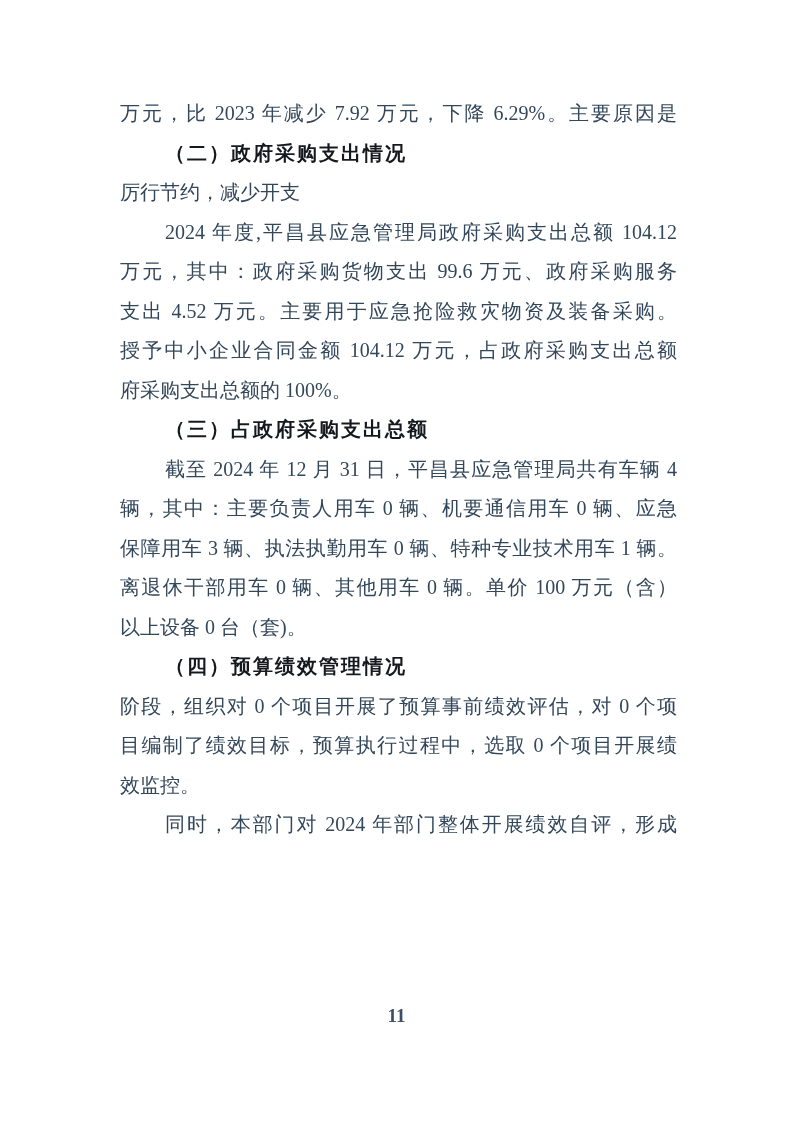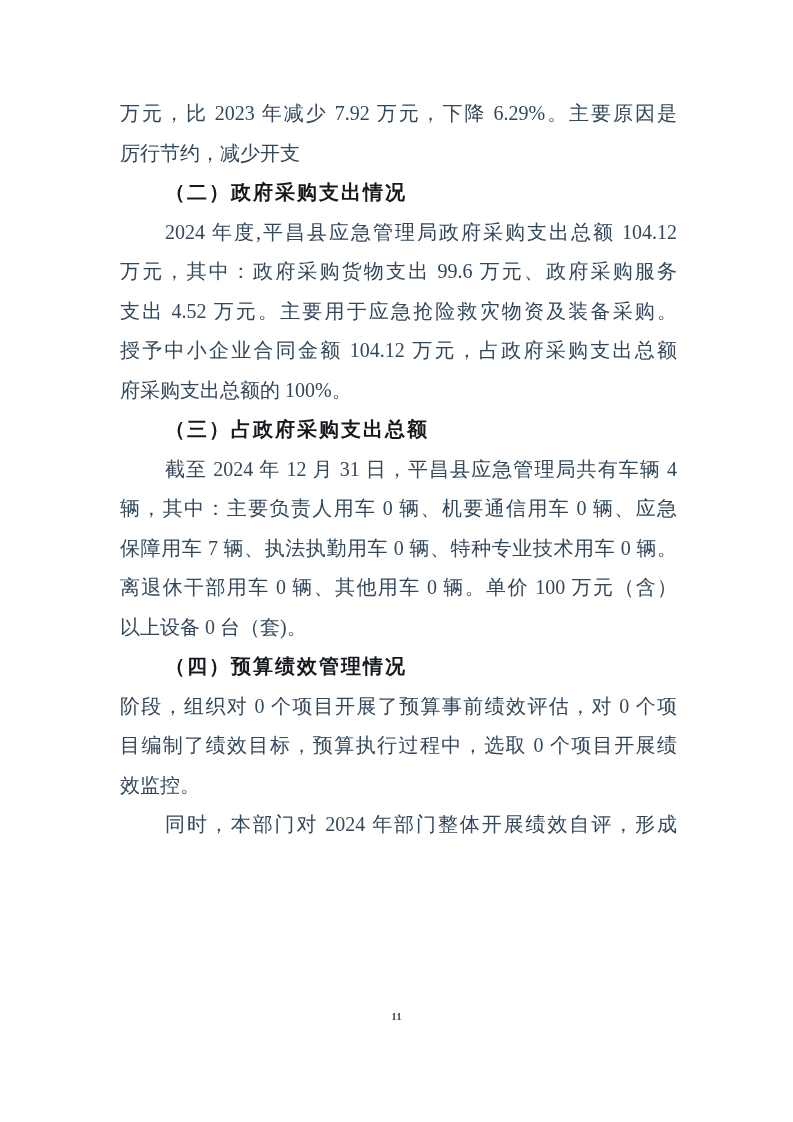--- a/index.html
+++ b/index.html
@@ -44,42 +44,42 @@
     letter-spacing: 2px;
   }
   .page-num {
     position: absolute;
     top: 1006px;
     left: 0;
     width: 793px;
     height: 20px;
     line-height: 20px;
     text-align: center;
-    font-size: 11px;
+    font-size: 19px;
     font-weight: bold;
     color: #3d5063;
   }
 </style>
 </head>
 <body>
 
 <div class="page">
   <div class="content">
     <div class="line fill">万元，比 2023 年减少 7.92 万元，下降 6.29%。主要原因是</div>
+    <div class="line heading indent">（二）政府采购支出情况</div>
     <div class="line">厉行节约，减少开支</div>
-    <div class="line heading indent">（二）政府采购支出情况</div>
     <div class="line fill indent">2024 年度,平昌县应急管理局政府采购支出总额 104.12</div>
     <div class="line fill">万元，其中：政府采购货物支出 99.6 万元、政府采购服务</div>
     <div class="line fill">支出 4.52 万元。主要用于应急抢险救灾物资及装备采购。</div>
     <div class="line fill">授予中小企业合同金额 104.12 万元，占政府采购支出总额</div>
     <div class="line">府采购支出总额的 100%。</div>
     <div class="line heading indent">（三）占政府采购支出总额</div>
     <div class="line fill indent">截至 2024 年 12 月 31 日，平昌县应急管理局共有车辆 4</div>
     <div class="line fill">辆，其中：主要负责人用车 0 辆、机要通信用车 0 辆、应急</div>
-    <div class="line fill">保障用车 7 辆、执法执勤用车 0 辆、特种专业技术用车 0 辆。</div>
+    <div class="line fill">保障用车 3 辆、执法执勤用车 0 辆、特种专业技术用车 1 辆。</div>
     <div class="line fill">离退休干部用车 0 辆、其他用车 0 辆。单价 100 万元（含）</div>
     <div class="line">以上设备 0 台（套)。</div>
     <div class="line heading indent">（四）预算绩效管理情况</div>
     <div class="line fill">阶段，组织对 0 个项目开展了预算事前绩效评估，对 0 个项</div>
     <div class="line fill">目编制了绩效目标，预算执行过程中，选取 0 个项目开展绩</div>
     <div class="line">效监控。</div>
     <div class="line fill indent">同时，本部门对 2024 年部门整体开展绩效自评，形成</div>
   </div>
   <div class="page-num">11</div>
 </div>

